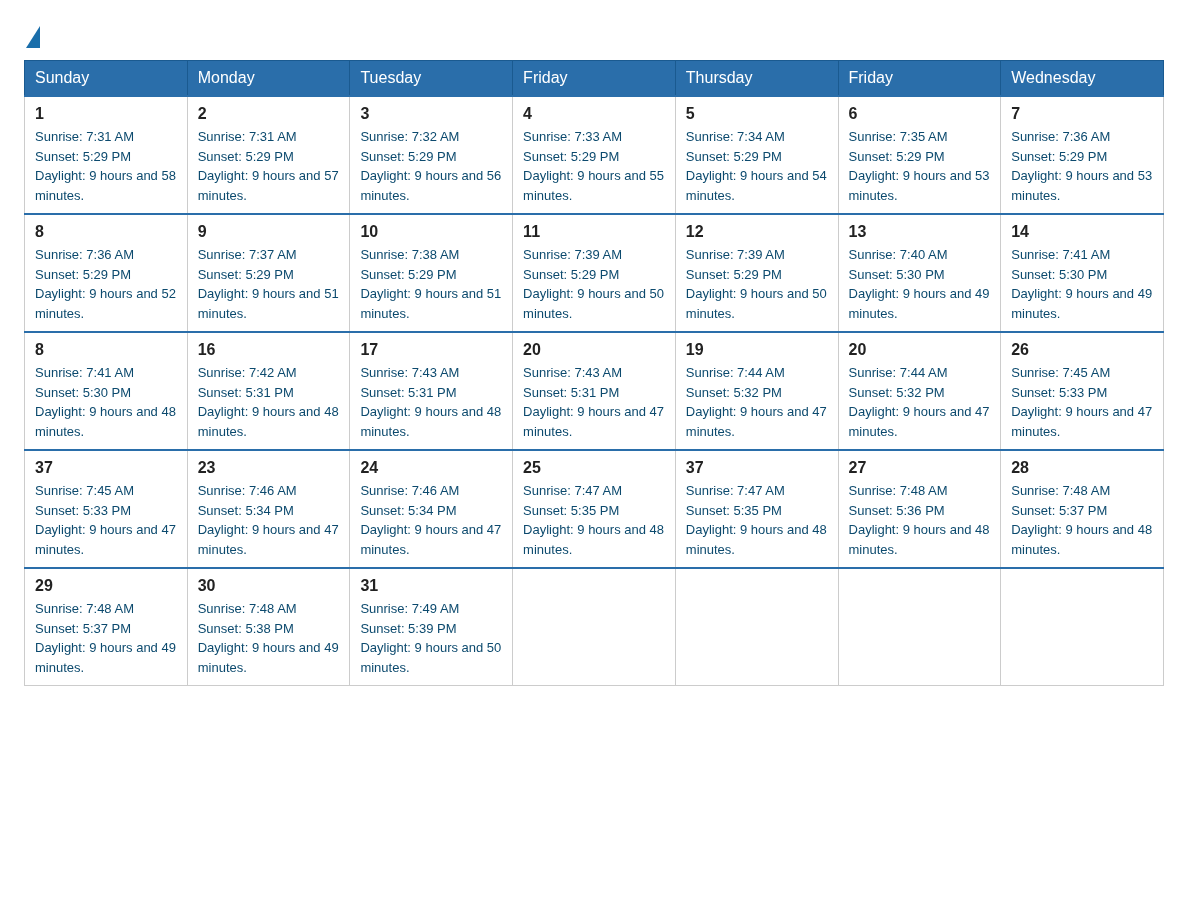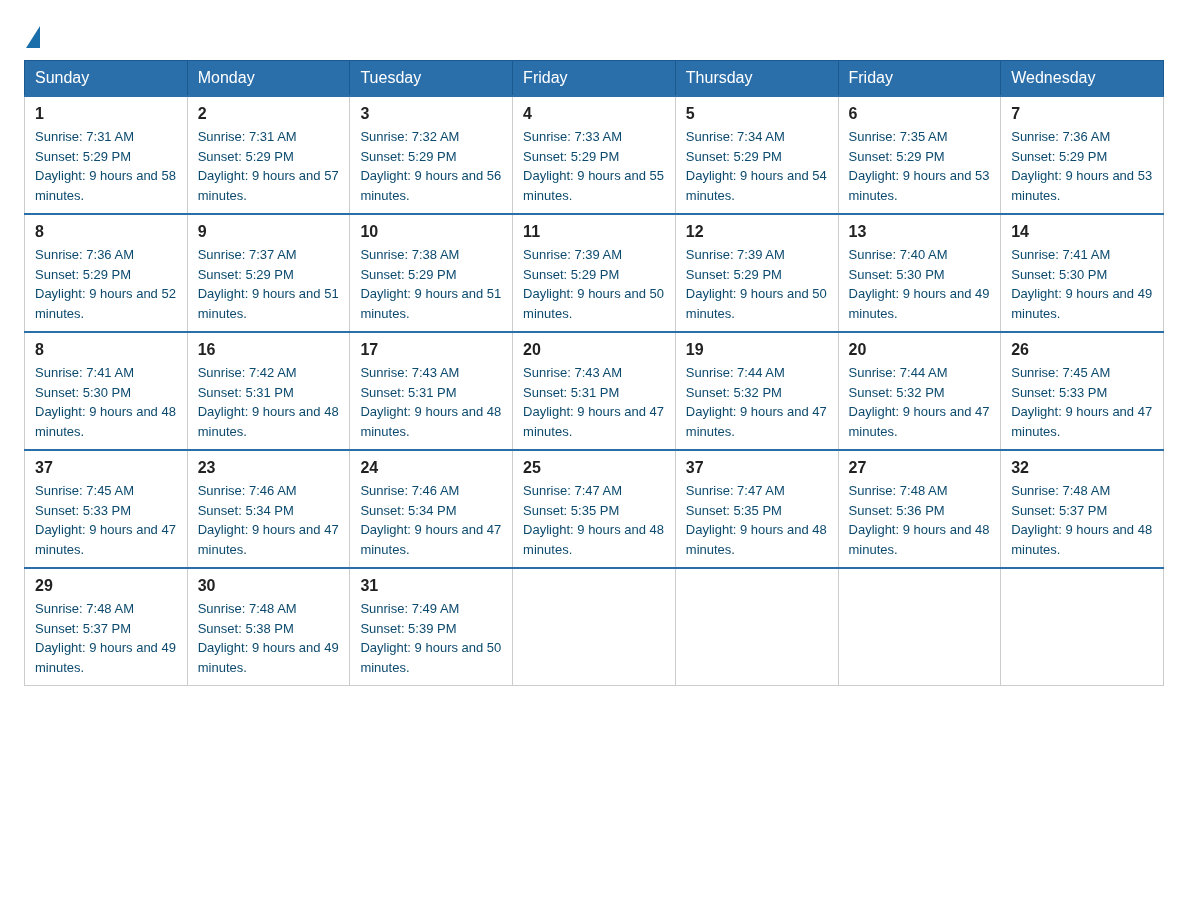--- a/index.html
+++ b/index.html
@@ -240,21 +240,21 @@
         </td>
         <td>
           <span class="day-num">37</span>
           <div class="day-info">Sunrise: 7:47 AM<br>Sunset: 5:35 PM<br>Daylight: 9 hours and 48 minutes.</div>
         </td>
         <td>
           <span class="day-num">27</span>
           <div class="day-info">Sunrise: 7:48 AM<br>Sunset: 5:36 PM<br>Daylight: 9 hours and 48 minutes.</div>
         </td>
         <td>
-          <span class="day-num">32</span>
+          <span class="day-num">28</span>
           <div class="day-info">Sunrise: 7:48 AM<br>Sunset: 5:37 PM<br>Daylight: 9 hours and 48 minutes.</div>
         </td>
       </tr>
       <tr class="week-row">
         <td>
           <span class="day-num">29</span>
           <div class="day-info">Sunrise: 7:48 AM<br>Sunset: 5:37 PM<br>Daylight: 9 hours and 49 minutes.</div>
         </td>
         <td>
           <span class="day-num">30</span>

